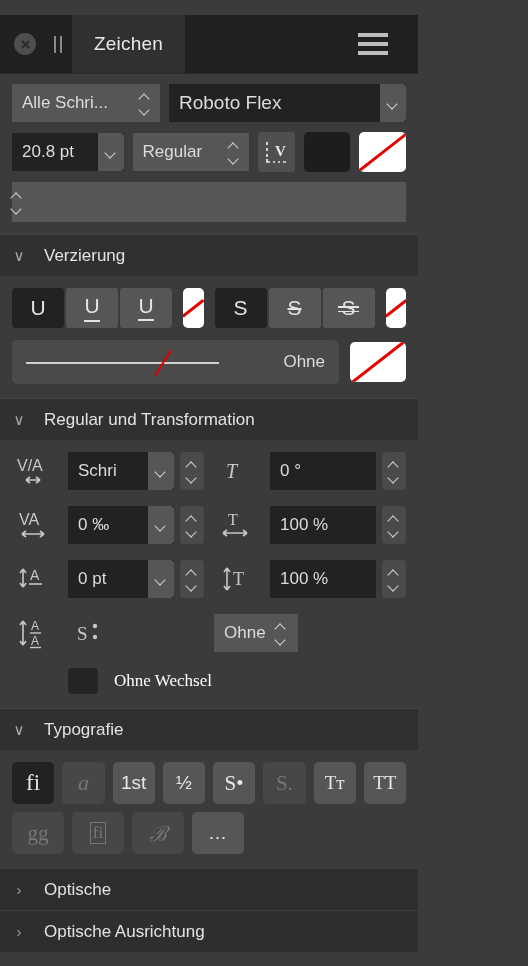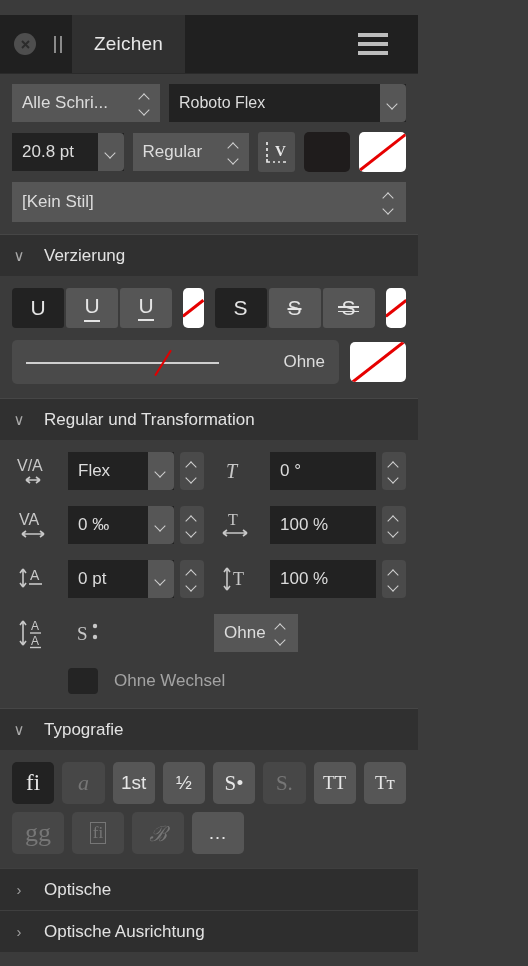--- a/index.html
+++ b/index.html
@@ -96,21 +96,21 @@
 
   
   .pt-grid { display: grid; grid-template-columns: 46px 1fr 46px 1fr; gap: 0 10px; row-gap: 16px; align-items:center; }
   .ico { width: 44px; display:flex; align-items:center; justify-content:center; color:#f9a8d4; }
   .ctl { display:flex; align-items:center; gap: 6px; }
   .ctl .field { flex: 1; }
 
   
   .cbrow { display:flex; align-items:center; gap: 16px; margin-top: 16px; padding-left: 56px; }
   .cbox { width: 30px; height: 26px; background:#242424; border-radius:4px; }
-  .cblabel { font-size: 17px; color:#a3a3a3; }
+  .cblabel { font-size: 17px; color:#ffffff;font-family:Liberation Serif, serif; }
 
   
   .typo-row { display:flex; gap: 8px; }
   .tybtn {
     width: 52px; height: 42px; background:#565656; border-radius:5px;
     display:flex; align-items:center; justify-content:center; color:#e6e6e6;
   }
   .tybtn.on { background:#222222; }
   .tybtn.off { background:#474747; color:#767676; }
   .typo-row.second { margin-top: 8px; }
@@ -160,21 +160,21 @@
 
     <div class="row">
       <div class="field light" style="width:148px;">
         <span class="val" style="flex:1">Alle Schri...</span>
         <span class="dbl-chev" style="padding-right:10px">
           <span class="chev up"></span>
             <span class="chev"></span>
         </span>
       </div>
       <div class="field" style="flex:1;">
-        <span class="val" style="flex:1;font-size:16px">Roboto Flex</span>
+        <span class="val" style="flex:1;font-size:19px">Roboto Flex</span>
         <span class="caret-box">
             <span class="chev"></span>
           </span>
       </div>
     </div>
 
     <div class="row">
       <div class="field fs-wrap">
         <span class="val" style="flex:1">20.8 pt</span>
         <span class="caret-box">
@@ -195,21 +195,20 @@
           </g>
           <text x="12" y="17" font-family="Liberation Serif, serif" font-size="15" font-weight="bold" fill="#e8e8e8">V</text>
         </svg>
       </div>
       <div class="swatch-dark"></div>
       <div class="swatch-none"></div>
     </div>
 
     <div class="row">
       <div class="field light" style="flex:1;height:40px">
-        <span class="val" style="flex:1">[Kein Stil]</span>
         <span class="dbl-chev" style="padding-right:12px">
           <span class="chev up"></span>
             <span class="chev"></span>
         </span>
       </div>
     </div>
   </div>
 
   <div style="height:12px"></div>
   <div class="sec-head">
@@ -266,21 +265,21 @@
     <div class="pt-grid">
 
       <div class="ico">
         <svg width="36" height="34" viewBox="0 0 36 34">
           <text x="1" y="17" font-family="Liberation Sans, sans-serif" font-size="16" fill="#c8c8c8">V/A</text>
           <path d="M10 26 h14 M10 26 l4 -3 M10 26 l4 3 M24 26 l-4 -3 M24 26 l-4 3" stroke="#c8c8c8" stroke-width="1.6" fill="none"></path>
         </svg>
       </div>
       <div class="ctl">
         <div class="field">
-          <span class="val" style="flex:1">Flex</span>
+          <span class="val" style="flex:1">Schri</span>
           <span class="caret-box">
               <span class="chev"></span>
             </span>
         </div>
         <div class="stepper">
             <span class="chev up"></span>
             <span class="chev"></span>
           </div>
       </div>
       <div class="ico">
@@ -418,29 +417,29 @@
       <div class="tybtn">
         <span style="font-size:19px">½</span>
       </div>
       <div class="tybtn">
         <span style="font-family:'Liberation Serif',serif;font-size:21px">S•</span>
       </div>
       <div class="tybtn off">
         <span style="font-family:'Liberation Serif',serif;font-size:21px">S.</span>
       </div>
       <div class="tybtn">
+        <span style="font-family:'Liberation Serif',serif;font-size:19px">Tᴛ</span>
+      </div>
+      <div class="tybtn">
         <span style="font-family:'Liberation Serif',serif;font-size:19px">TT</span>
-      </div>
-      <div class="tybtn">
-        <span style="font-family:'Liberation Serif',serif;font-size:19px">Tᴛ</span>
       </div>
     </div>
     <div class="typo-row second">
       <div class="tybtn off">
-        <span style="font-family:'Liberation Serif',serif;font-size:26px">gg</span>
+        <span style="font-family:'Liberation Serif',serif;font-size:21px">gg</span>
       </div>
       <div class="tybtn off">
         <span style="font-family:'Liberation Serif',serif;font-size:17px;border:1.5px solid #767676;padding:0 2px">fi</span>
       </div>
       <div class="tybtn off">
         <span style="font-family:'Liberation Serif',serif;font-style:italic;font-size:21px">ℬ</span>
       </div>
       <div class="tybtn">
         <span style="font-size:19px;letter-spacing:1px;line-height:.6">…</span>
       </div>

